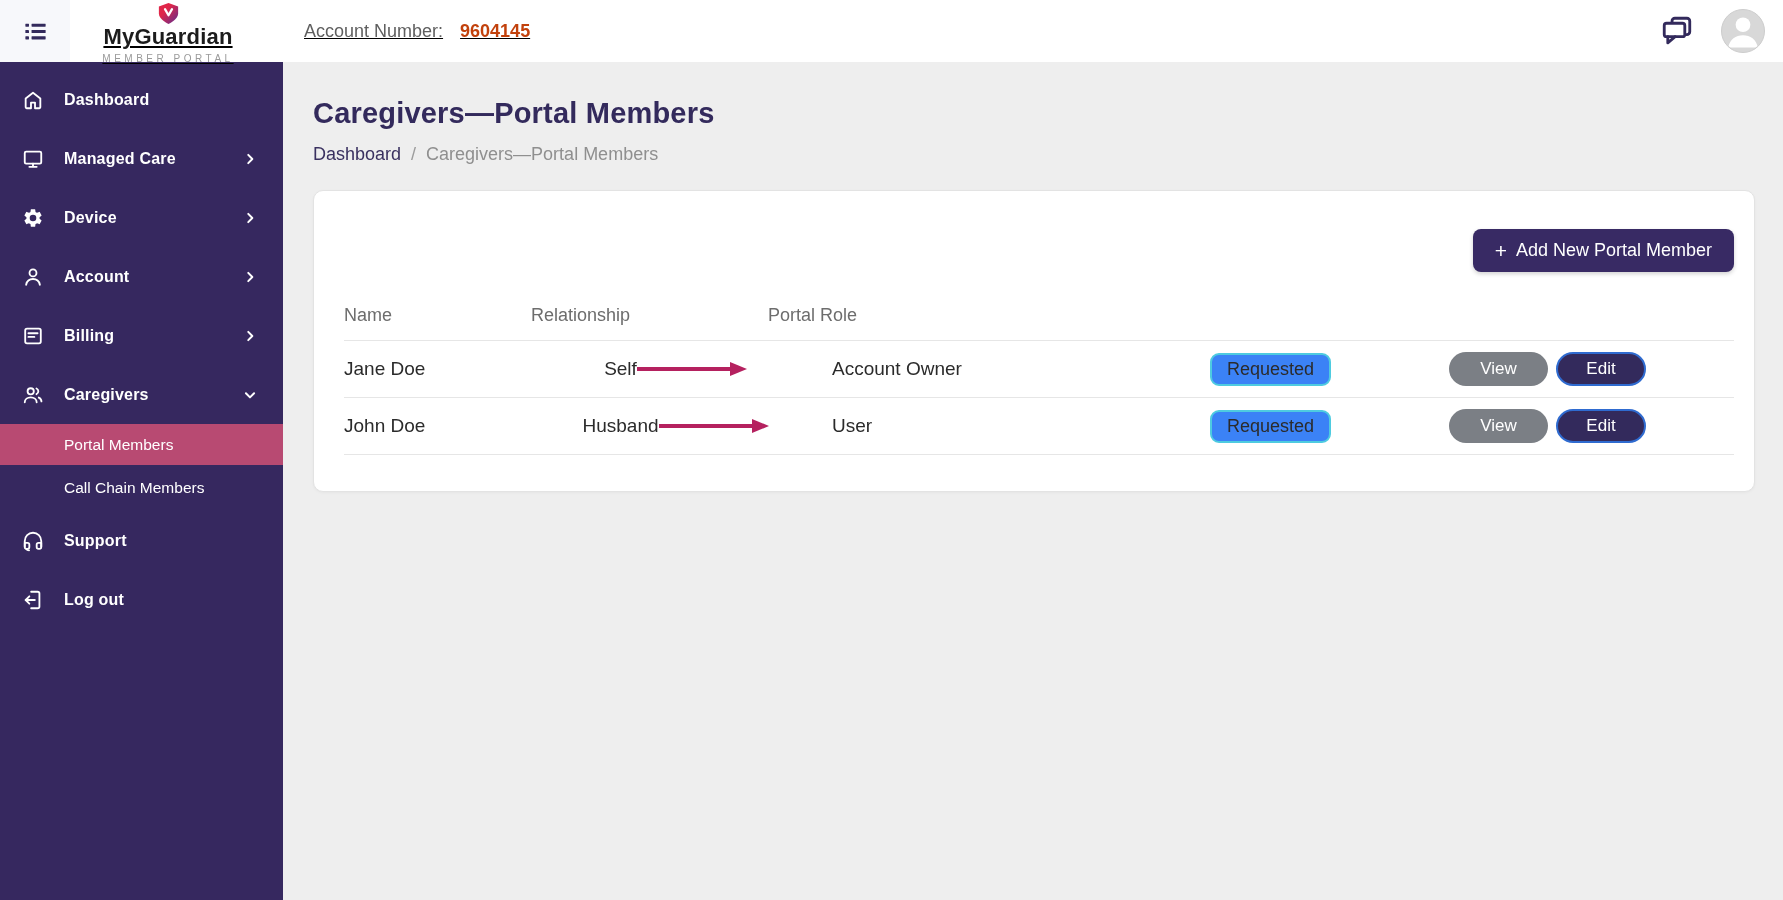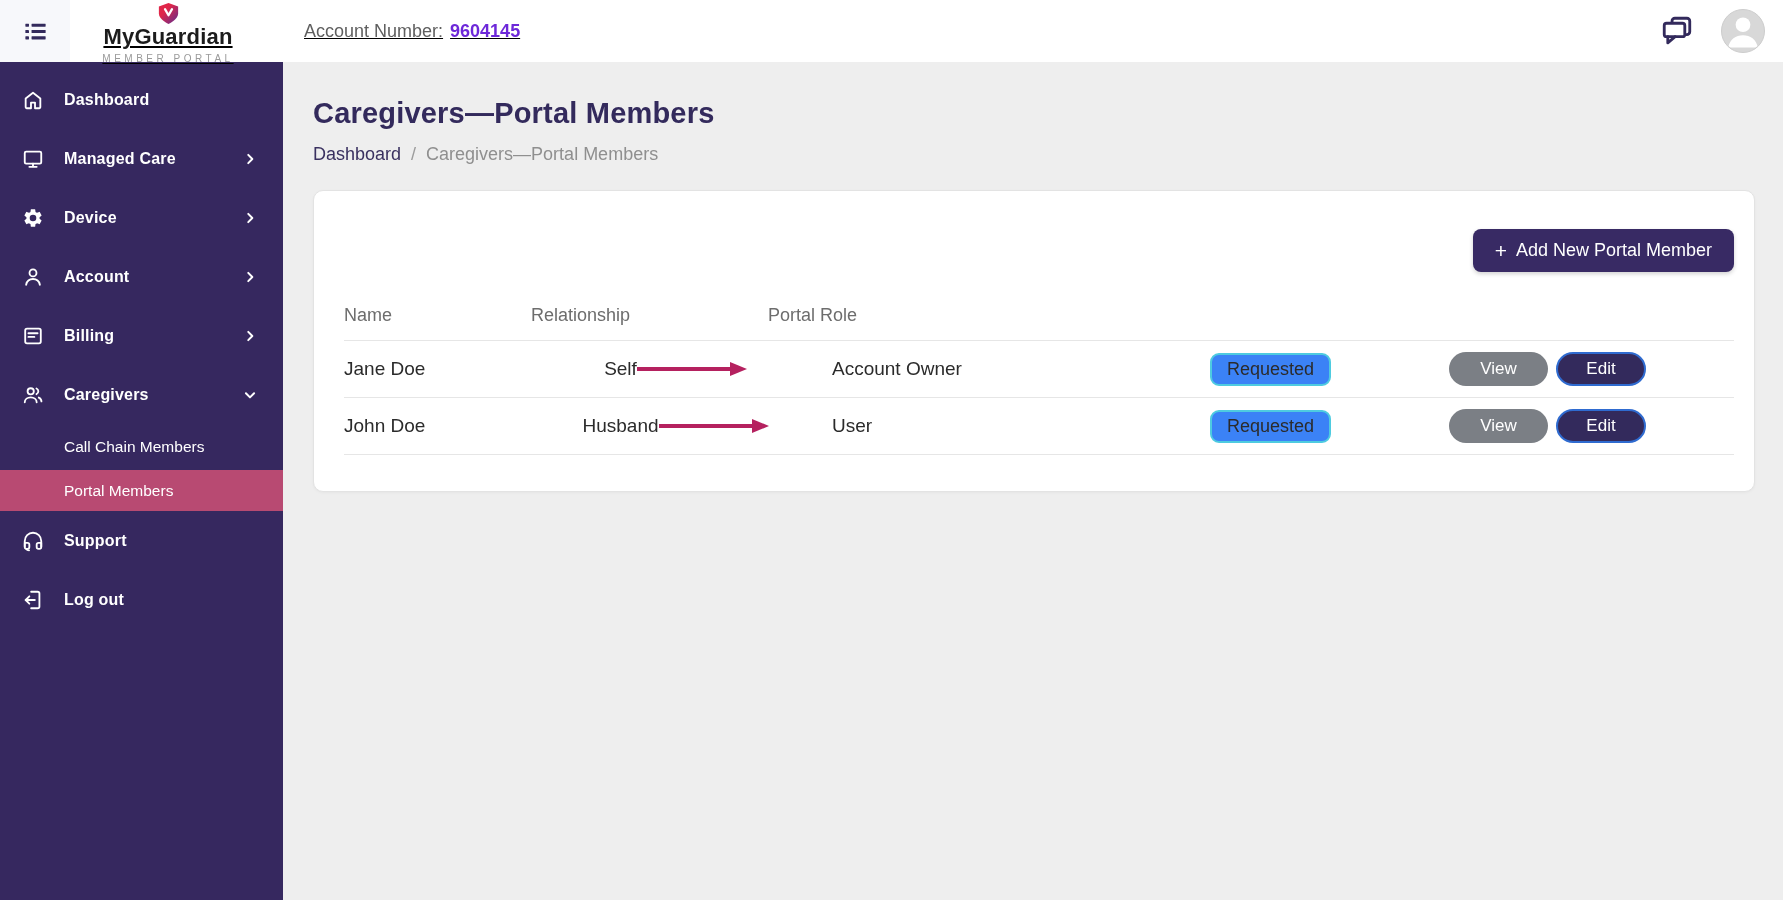--- a/index.html
+++ b/index.html
@@ -11,22 +11,22 @@
   *{box-sizing:border-box;margin:0;padding:0;font-family:"Liberation Sans",sans-serif;}
   html,body{width:1783px;height:900px;overflow:hidden;background:#fff;}
   .app{width:1783px;height:900px;display:flex;flex-direction:column;}
 
   
   .topbar{height:62px;background:#fff;display:flex;align-items:center;flex:0 0 62px;position:relative;z-index:2;text-decoration:underline;}
   .menu-btn{width:70px;height:62px;background:#f7f8fb;border:none;display:flex;align-items:center;justify-content:center;cursor:pointer;}
   .logo{width:196px;display:flex;flex-direction:column;align-items:center;justify-content:center;cursor:pointer;padding-top:4px;}
   .brand{font-size:22px;font-weight:700;color:#1c1c1c;letter-spacing:.2px;line-height:1.05;}
   .tagline{font-size:10px;letter-spacing:3.5px;color:#9a9a9a;margin-top:4px;}
-  .account{margin-left:38px;font-size:18px;color:#5f5f5f;display:flex;gap:7px;align-items:baseline;}
-  .account b{color:#6d28d9;font-weight:700;}
+  .account{margin-left:38px;font-size:18px;color:#5f5f5f;display:flex;gap:17px;align-items:baseline;}
+  .account b{color:#c2410c;font-weight:700;}
   .header-right{margin-left:auto;display:flex;align-items:center;gap:26px;padding-right:18px;}
   .chat-btn{background:none;border:none;cursor:pointer;display:flex;align-items:center;}
   .avatar{width:44px;height:44px;border-radius:50%;background:#d8d8d8;border:1px solid #cdcdcd;overflow:hidden;display:flex;align-items:flex-end;justify-content:center;cursor:pointer;}
 
   
   .body{flex:1;display:flex;min-height:0;}
   .sidebar{width:283px;flex:0 0 283px;background:var(--sidebar_bg);padding-top:8px;display:flex;flex-direction:column;}
   .nav-item{height:59px;display:flex;align-items:center;color:#fff;text-decoration:none;cursor:pointer;padding:0 26px 0 22px;}
   .nav-item .nico{flex:0 0 22px;margin-right:20px;}
   .nav-item span.lbl{font-size:16px;font-weight:600;letter-spacing:.2px;}
@@ -180,25 +180,25 @@
             <path d="M3 20c0-3.4 3-5.4 6.5-5.4S16 16.6 16 20"></path>
           <path d="M15.8 4.9a3.4 3.4 0 0 1 0 6.2"></path>
             <path d="M18.3 14.8c1.8.8 2.9 2.2 2.9 4.2"></path>
         </svg>
         <span class="lbl">Caregivers</span>
         <svg class="chev" width="14" height="14" viewBox="0 0 24 24" fill="none" stroke="#fff" stroke-width="3.4" stroke-linecap="round" stroke-linejoin="round">
             <polyline points="5 9 12 16 19 9"></polyline>
           </svg>
       </a>
 
+      <a class="sub-item active">
+        <span>Portal Members</span>
+      </a>
       <a class="sub-item">
         <span>Call Chain Members</span>
-      </a>
-      <a class="sub-item active">
-        <span>Portal Members</span>
       </a>
 
       <a class="nav-item">
         <svg class="nico" width="22" height="22" viewBox="0 0 24 24" fill="none" stroke="#fff" stroke-width="2" stroke-linecap="round" stroke-linejoin="round">
           <path d="M3 18v-6a9 9 0 0 1 18 0v6"></path>
           <path d="M21 18.6a2 2 0 0 1-2 2h-1a2 2 0 0 1-2-2v-2.6a2 2 0 0 1 2-2h3zM3 18.6a2 2 0 0 0 2 2h1a2 2 0 0 0 2-2v-2.6a2 2 0 0 0-2-2H3z"></path>
           <path d="M4.5 20.6c.6 1 1.8 1.6 3.2 1.6"></path>
         </svg>
         <span class="lbl">Support</span>
       </a>

